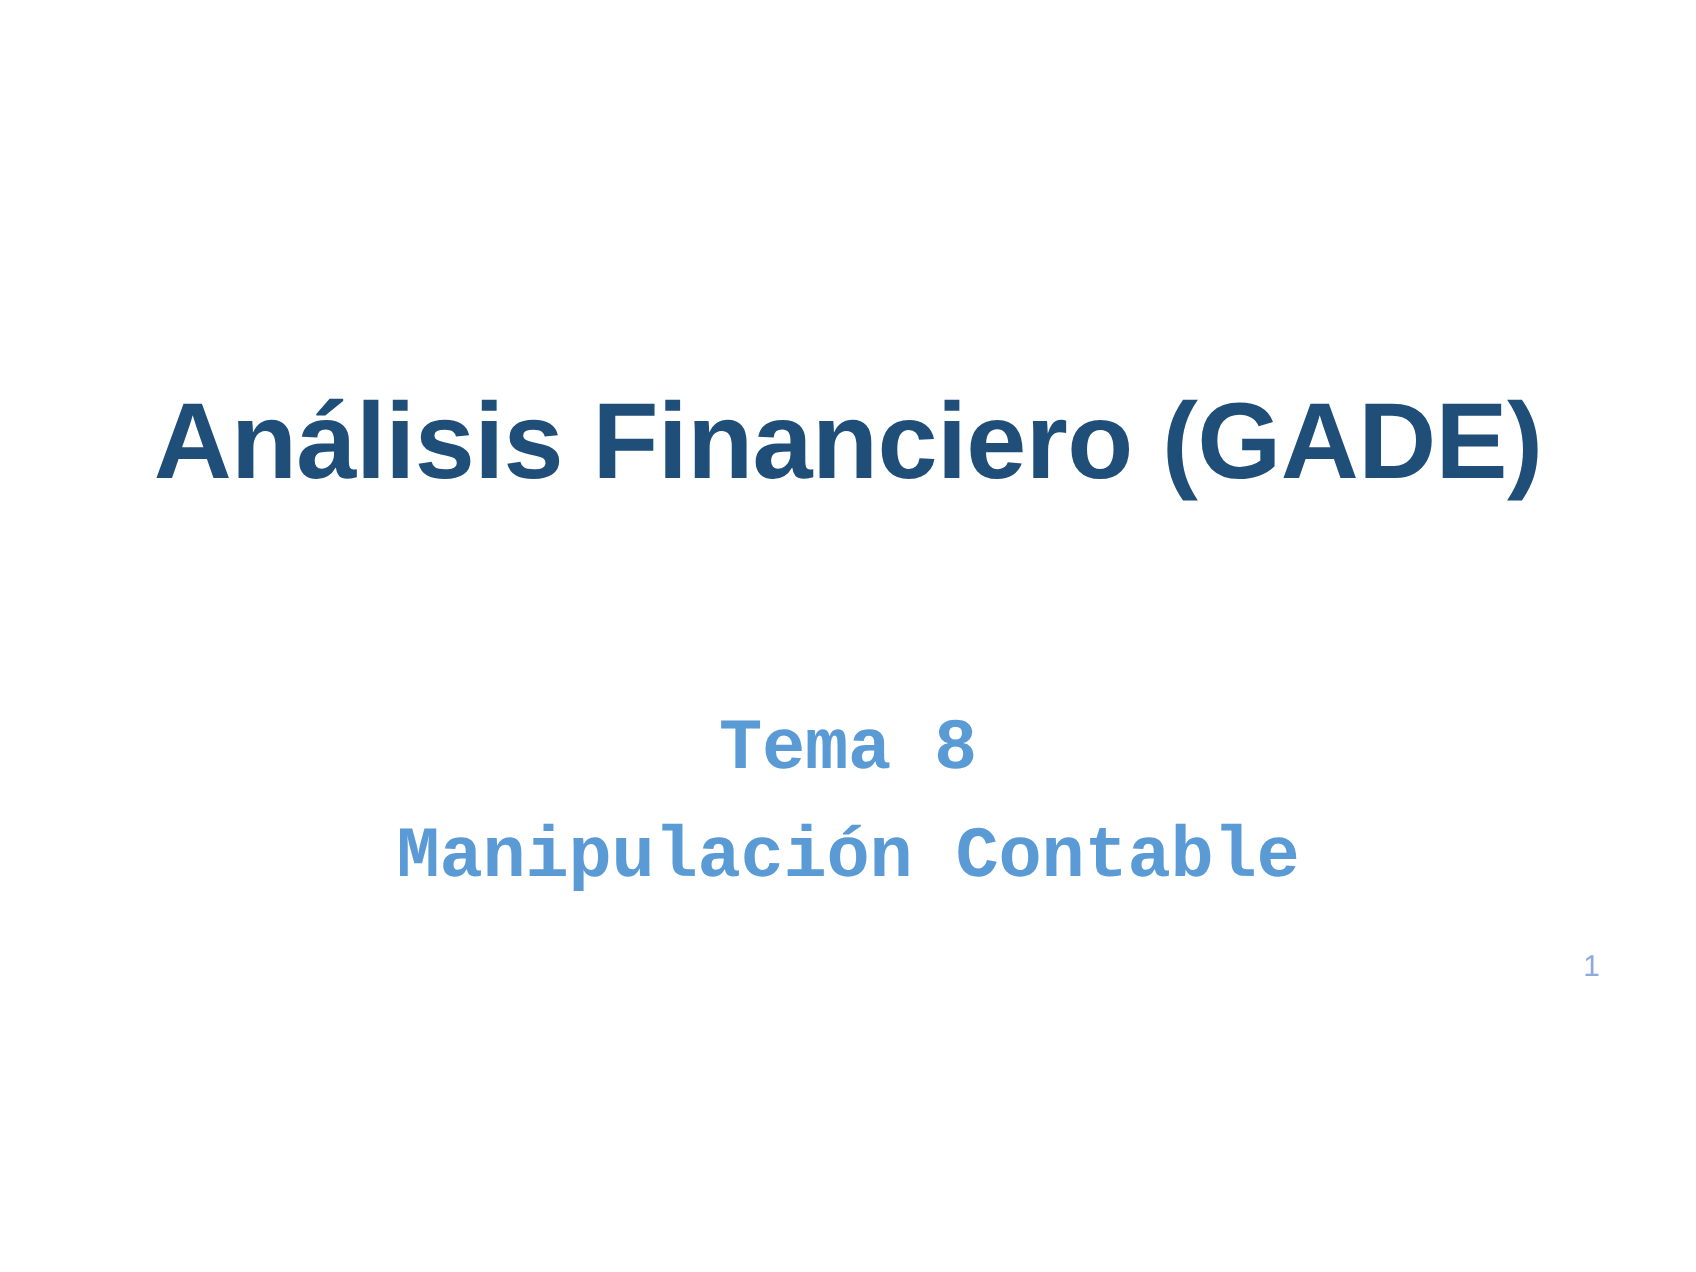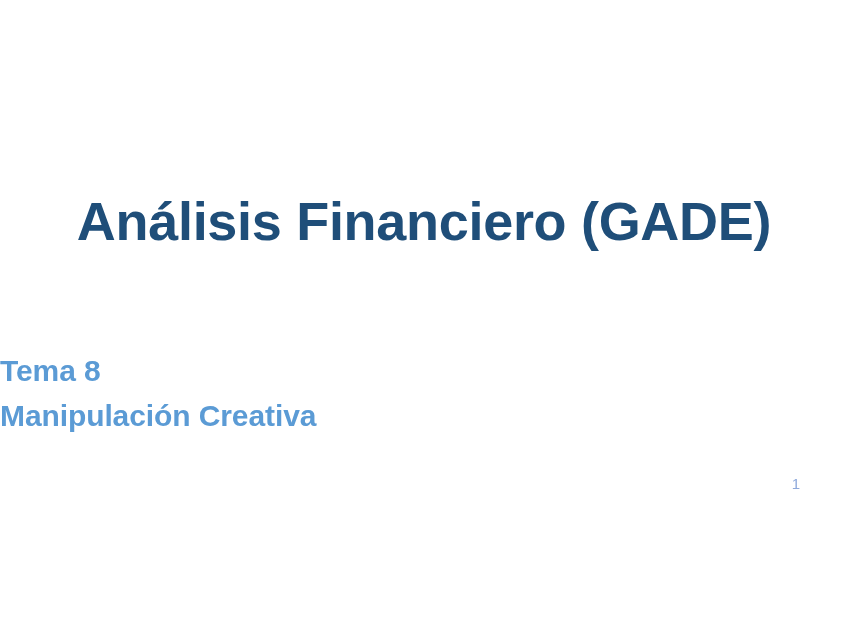--- a/index.html
+++ b/index.html
@@ -35,26 +35,27 @@
     letter-spacing: -0.3px;
     color: #1F4E79;
     white-space: nowrap;
   }
 
   .subtitle-block {
     position: absolute;
     left: 0;
     top: 348px;
     width: 848px;
-    text-align: left;
+    text-align: center;
     color: #5B9BD5;
-    font-size: 30px;
+    font-size: 36px;
     font-weight: bold;
     line-height: 1.5;
     letter-spacing: -0.1px;
+    font-family: Liberation Mono, monospace;
   }
 
   .subtitle-line {
     display: block;
     white-space: nowrap;
   }
 
   .page-number {
     position: absolute;
     right: 48px;
@@ -68,18 +69,18 @@
 </style>
 </head>
 <body>
 
 <div class="slide">
 
   <div class="slide-title">Análisis Financiero (GADE)</div>
 
   <div class="subtitle-block">
     <span class="subtitle-line">Tema 8</span>
-    <span class="subtitle-line">Manipulación Creativa</span>
+    <span class="subtitle-line">Manipulación Contable</span>
   </div>
 
   <div class="page-number">1</div>
 
 </div>
 
 </body></html>

